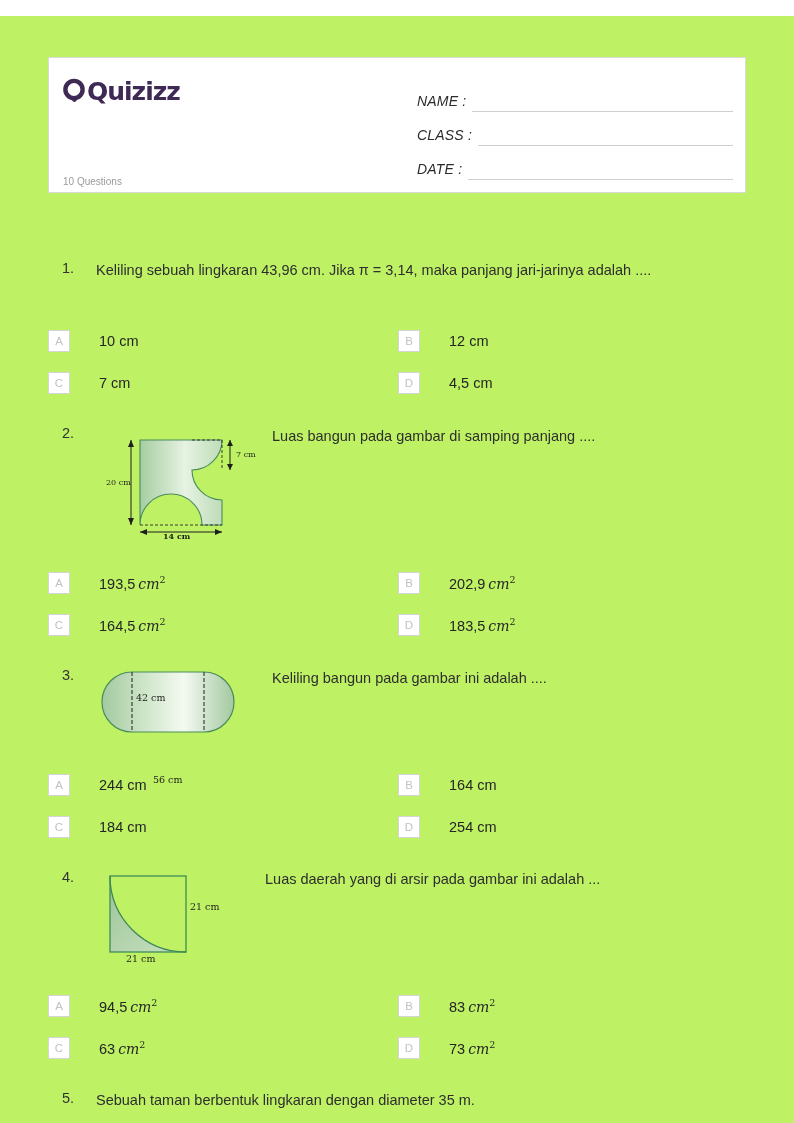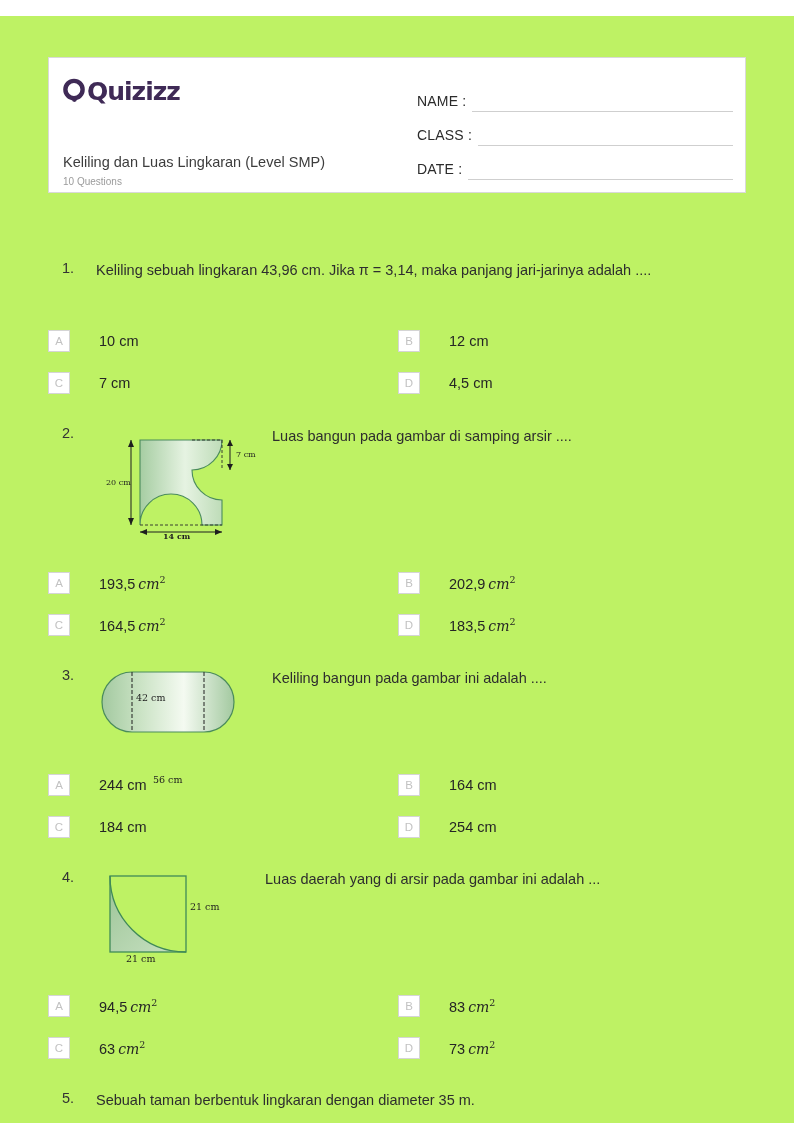--- a/index.html
+++ b/index.html
@@ -82,20 +82,21 @@
     display: flex;
     align-items: flex-end;
     height: 34px;
   }
   .field-label {
     font-size: 14px;
     color: #2b2b2b;
     white-space: nowrap;
     letter-spacing: 0.2px;
     padding-bottom: 3px;
+    font-style: italic;
   }
   .field-line {
     flex: 1;
     border-bottom: 1px solid #cfcfcf;
     margin-left: 6px;
     height: 20px;
   }
 
   
   .q-block { position: absolute; left: 0; width: 794px; }
@@ -170,21 +171,20 @@
   <div class="header-card">
 
     <div class="header-left">
       <div class="logo">
         <svg width="24" height="26" viewBox="0 0 24 26">
           <circle cx="11" cy="11.5" r="8.6" fill="none" stroke="#3f2a56" stroke-width="4.4"></circle>
           <circle cx="11.4" cy="21.6" r="2.4" fill="#3f2a56"></circle>
         </svg>
         <span class="logo-text">Quizizz</span>
       </div>
-      <div class="quiz-title">Keliling dan Luas Lingkaran (Level SMP)</div>
       <div class="quiz-count">10 Questions</div>
     </div>
 
     <div class="header-right">
       <div class="field-row">
         <span class="field-label">NAME :</span>
         <span class="field-line"></span>
       </div>
       <div class="field-row">
         <span class="field-label">CLASS :</span>
@@ -215,21 +215,21 @@
     </div>
     <div class="opt" style="left:398px; top:355px;">
       <span class="opt-box">D</span>
       <span class="opt-text">4,5 cm</span>
     </div>
   </div>
 
   <div class="q-block">
     <div class="q-num" style="left:62px; top:409px;">2.</div>
     <div class="q-text" style="left:272px; top:650px;"></div>
-    <div class="q-text" style="left:272px; top:409px; width:400px;">Luas bangun pada gambar di samping arsir ....</div>
+    <div class="q-text" style="left:272px; top:409px; width:400px;">Luas bangun pada gambar di samping panjang ....</div>
 
     <div class="figure" style="left:118px; top:412px; width:140px; height:110px;">
       <svg width="140" height="110" viewBox="0 0 140 110">
         <defs>
           <linearGradient id="g2" x1="0" y1="0" x2="1" y2="0">
             <stop offset="0%" stop-color="#a6cda2"></stop>
             <stop offset="55%" stop-color="#e6f3e2"></stop>
             <stop offset="100%" stop-color="#bedcb8"></stop>
           </linearGradient>
           <clipPath id="clip2">

